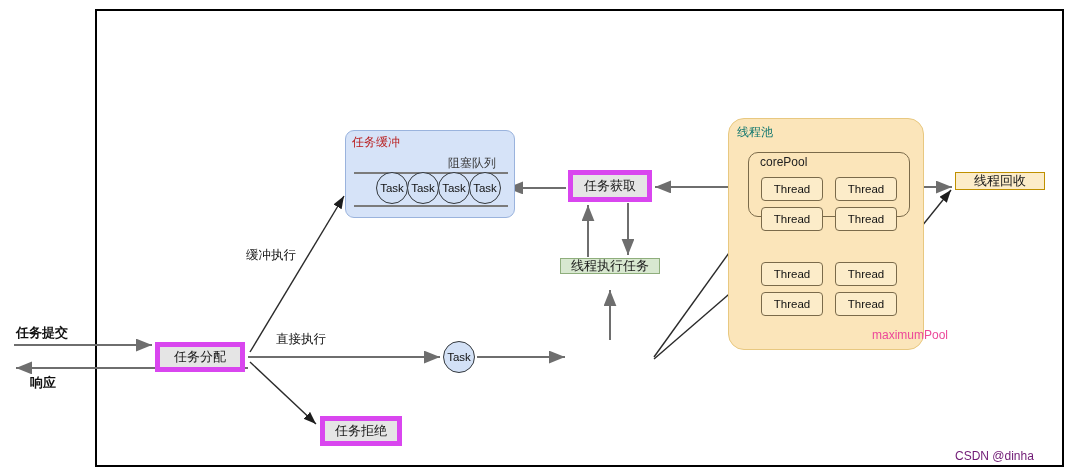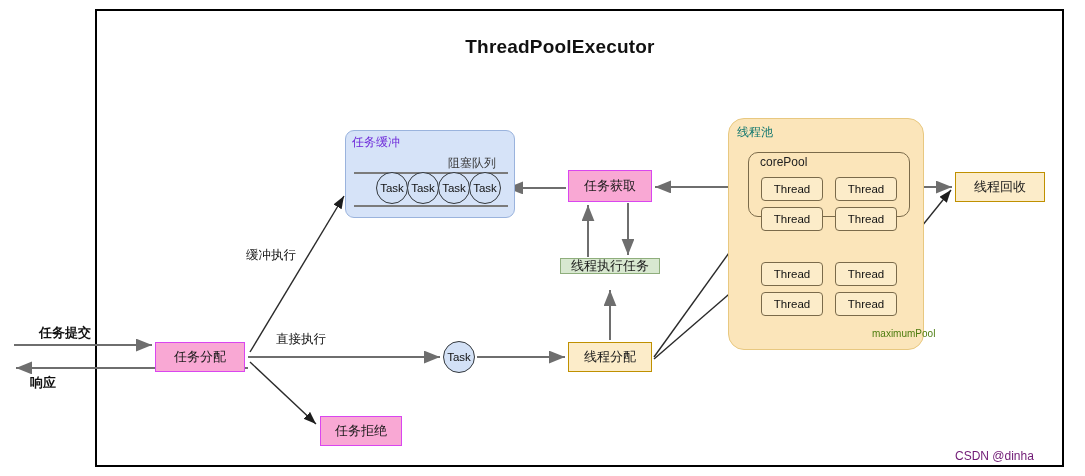--- a/index.html
+++ b/index.html
@@ -8,79 +8,78 @@
   .abs{position:absolute;box-sizing:border-box;}
 
   
   .frame{left:95px;top:9px;width:969px;height:458px;border:2.5px solid #000;background:#fff;}
 
   
   .title{left:420px;top:36px;width:280px;text-align:center;font-size:19px;font-weight:bold;color:#111;letter-spacing:.2px;}
 
   
   .box{display:flex;align-items:center;justify-content:center;font-size:13px;color:#1a1a1a;}
-  .blue{background:#f9a8d4;border:1px solid #d946ef;}
+  .blue{background:#e5e5e5;border:5px solid #d946ef;}
   .green{background:#d8e8d0;border:1px solid #8fae7c;}
   .tan{background:#fcecc9;border:1px solid #bf9000;}
 
   
   .buffer{left:345px;top:130px;width:170px;height:88px;background:#d6e3f8;border:1px solid #9ab3dd;border-radius:9px;}
-  .buffer-label{left:352px;top:134px;font-size:12px;color:#6d28d9;}
+  .buffer-label{left:352px;top:134px;font-size:12px;color:#b91c1c;}
   .queue-label{left:448px;top:155px;font-size:12px;color:#3a3a3a;}
   .qline{background:#7b7b7b;height:2px;}
   .qline-top{left:354px;top:172px;width:154px;}
   .qline-bot{left:354px;top:205px;width:154px;}
   .taskcircle{width:32px;height:32px;border-radius:50%;background:#d3e1f6;border:1.2px solid #33383d;
               display:flex;align-items:center;justify-content:center;font-size:11.5px;color:#111;top:172px;}
   .tc0{left:376px;} .tc1{left:407px;} .tc2{left:438px;} .tc3{left:469px;}
 
   
   .acquire{left:568px;top:170px;width:84px;height:32px;font-size:13px;}
   .exec{left:560px;top:258px;width:100px;height:16px;font-size:13px;}
 
   
   .pool{left:728px;top:118px;width:196px;height:232px;background:#fbe5ba;border:1px solid #e8c880;border-radius:16px;}
   .pool-label{left:737px;top:124px;font-size:12px;color:#0f766e;}
   .corepool{left:748px;top:152px;width:162px;height:65px;background:transparent;border:1px solid #7a6a4a;border-radius:10px;}
   .corepool-label{left:760px;top:155px;font-size:12px;color:#222;}
-  .maxpool-label{left:838px;top:328px;font-size:10px;color:#4d7c0f;padding-left:34px;}
+  .maxpool-label{left:838px;top:328px;font-size:12px;color:#ec4899;padding-left:34px;}
   .thread{width:62px;height:24px;background:#fcecc9;border:1px solid #7a6a4a;border-radius:4px;
           display:flex;align-items:center;justify-content:center;font-size:11.5px;color:#111;}
   .t-c0{left:761px;top:177px;} .t-c1{left:835px;top:177px;}
   .t-c2{left:761px;top:207px;} .t-c3{left:835px;top:207px;}
   .t-m0{left:761px;top:262px;} .t-m1{left:835px;top:262px;}
   .t-m2{left:761px;top:292px;} .t-m3{left:835px;top:292px;}
 
   
-  .recycle{left:955px;top:172px;width:90px;height:30px;font-size:13px;}
+  .recycle{left:955px;top:172px;width:90px;height:18px;font-size:13px;}
 
   
   .dispatch{left:155px;top:342px;width:90px;height:30px;font-size:13px;}
   .reject{left:320px;top:416px;width:82px;height:30px;font-size:13px;}
   .talloc{left:568px;top:342px;width:84px;height:30px;font-size:13px;}
   .tasknode{left:443px;top:341px;width:32px;height:32px;border-radius:50%;background:#d3e1f6;
             border:1.2px solid #33383d;display:flex;align-items:center;justify-content:center;font-size:11.5px;color:#111;}
 
   
   .lbl{font-size:12.5px;color:#111;text-align:right;}
-  .lbl-submit{left:16px;top:324px;font-weight:bold;font-size:13px;margin-left:23px;}
+  .lbl-submit{left:16px;top:324px;font-weight:bold;font-size:13px;}
   .lbl-resp{left:30px;top:374px;font-weight:bold;font-size:13px;}
   .lbl-buf{left:246px;top:247px;}
   .lbl-direct{left:276px;top:331px;}
 
   .wm{left:955px;top:449px;font-size:12px;color:#701a75;}
 </style>
 </head>
 <body>
 
 <div id="canvas">
 
   <div class="abs frame"></div>
 
-  <div class="abs title">ThreadPoolExecutor</div>
 
   <svg width="1085" height="476" style="position:absolute;left:0;top:0;">
     <defs>
       <marker id="ah" markerWidth="9" markerHeight="9" refX="8" refY="3.2" orient="auto">
         <path d="M0,0 L8,3.2 L0,6.4 z" fill="#6e6e6e"></path>
       </marker>
       <marker id="ahl" markerWidth="9" markerHeight="9" refX="8" refY="3.2" orient="auto">
         <path d="M0,0 L8,3.2 L0,6.4 z" fill="#6e6e6e"></path>
       </marker>
       <marker id="ahk" markerWidth="10" markerHeight="10" refX="9" refY="3.4" orient="auto">
@@ -132,21 +131,20 @@
   <div class="abs qline qline-top"></div>
   <div class="abs qline qline-bot"></div>
   <div class="abs taskcircle tc0">Task</div>
   <div class="abs taskcircle tc1">Task</div>
   <div class="abs taskcircle tc2">Task</div>
   <div class="abs taskcircle tc3">Task</div>
 
   <div class="abs box blue acquire">任务获取</div>
   <div class="abs box green exec">线程执行任务</div>
   <div class="abs tasknode">Task</div>
-  <div class="abs box tan talloc">线程分配</div>
 
   <div class="abs pool"></div>
   <div class="abs pool-label">线程池</div>
   <div class="abs corepool"></div>
   <div class="abs corepool-label">corePool</div>
   <div class="abs maxpool-label">maximumPool</div>
 
   <div class="abs thread t-c0">Thread</div>
   <div class="abs thread t-c1">Thread</div>
   <div class="abs thread t-c2">Thread</div>

